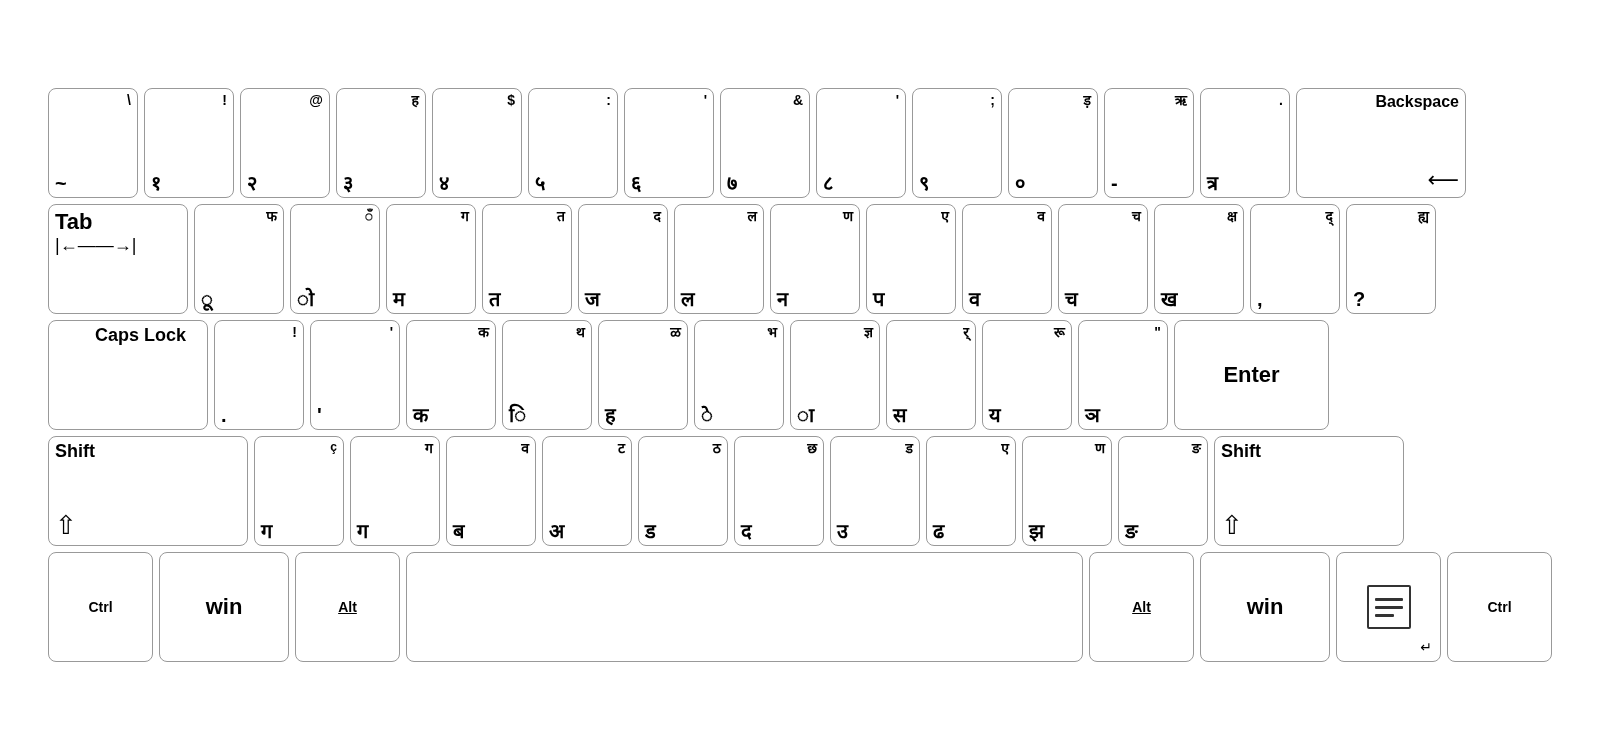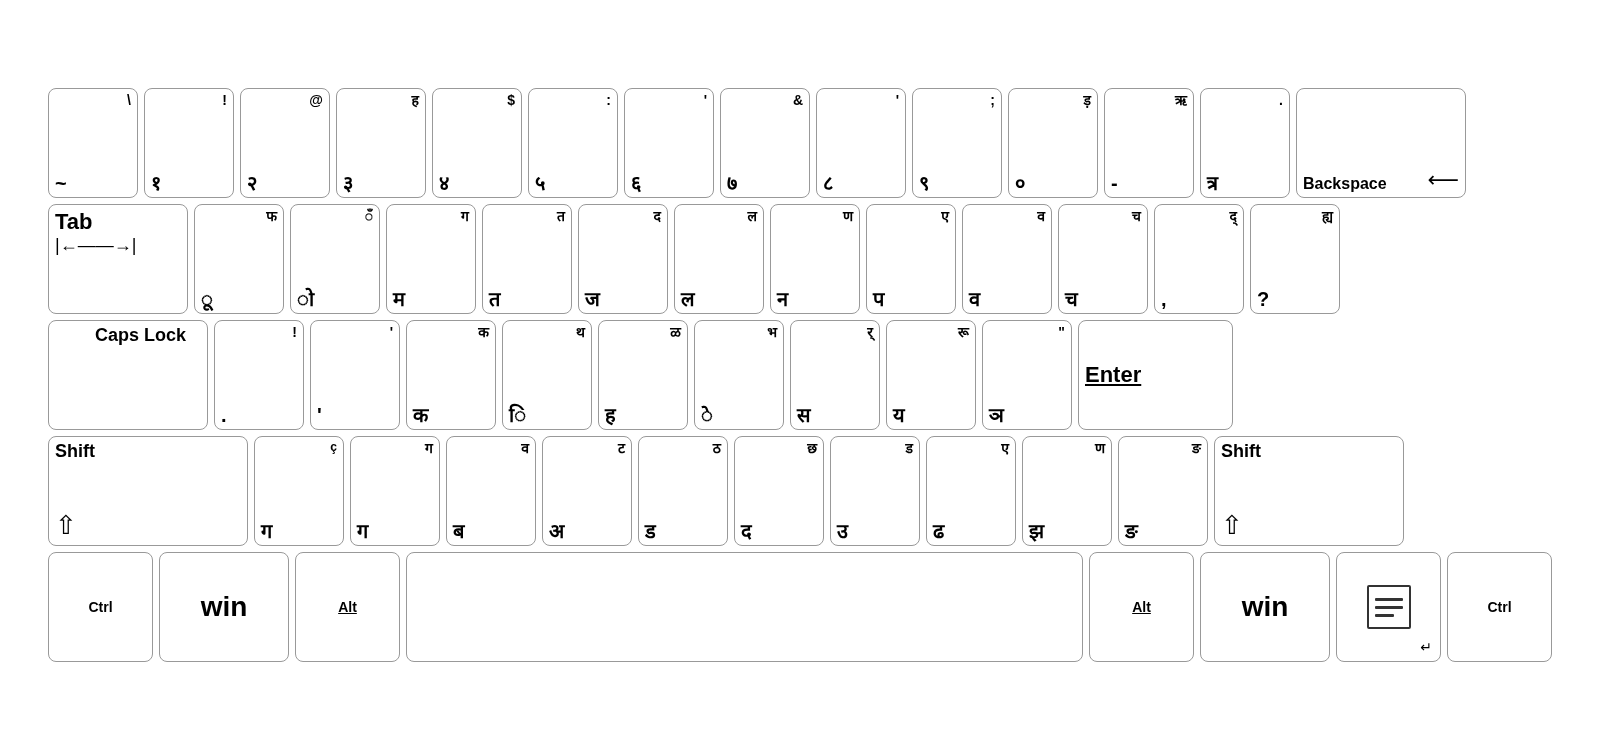--- a/index.html
+++ b/index.html
@@ -91,37 +91,37 @@
     .shift-inner .sh-arrow { font-size: 26px; }
 
     .ctrl-alt-win {
       display: flex;
       align-items: center;
       justify-content: center;
       height: 100%;
     }
     .ctrl-alt-win span { font-size: 14px; font-weight: bold; }
 
-    .key-win .ctrl-alt-win span { font-size: 28px; font-weight: bold; }
+    .key-win .ctrl-alt-win span { font-size: 22px; font-weight: bold; }
 
     .bs-inner {
       display: flex;
-      flex-direction: row;
+      flex-direction: column;
       align-items: flex-end;
       justify-content: space-between;
       height: 100%;
     }
     .bs-inner .bs-label { font-size: 16px; font-weight: bold; }
     .bs-inner .bs-arrow { font-size: 22px; }
 
     .enter-inner {
       display: flex;
       align-items: center;
+      justify-content: center;
       height: 100%;
-      text-decoration: underline;
     }
     .enter-inner span { font-size: 22px; font-weight: bold; }
 
     .menu-inner {
       display: flex;
       align-items: center;
       justify-content: center;
       height: 100%;
     }
     .menu-icon {
@@ -305,20 +305,26 @@
       </div>
     </div>
     <div class="key">
       <div class="two-char">
         <span class="top-ch">च</span>
         <span class="bot-ch">च</span>
       </div>
     </div>
     <div class="key">
       <div class="two-char">
+        <span class="top-ch">क्ष</span>
+        <span class="bot-ch">ख</span>
+      </div>
+    </div>
+    <div class="key">
+      <div class="two-char">
         <span class="top-ch">द्</span>
         <span class="bot-ch">,</span>
       </div>
     </div>
     <div class="key">
       <div class="two-char">
         <span class="top-ch">ह्य</span>
         <span class="bot-ch">?</span>
       </div>
     </div>
@@ -357,20 +363,26 @@
     <div class="key">
       <div class="two-char">
         <span class="top-ch">ळ</span>
         <span class="bot-ch">ह</span>
       </div>
     </div>
     <div class="key">
       <div class="two-char">
         <span class="top-ch">भ</span>
         <span class="bot-ch">े</span>
+      </div>
+    </div>
+    <div class="key">
+      <div class="two-char">
+        <span class="top-ch">ज्ञ</span>
+        <span class="bot-ch">ा</span>
       </div>
     </div>
     <div class="key">
       <div class="two-char">
         <span class="top-ch">र्</span>
         <span class="bot-ch">स</span>
       </div>
     </div>
     <div class="key">
       <div class="two-char">

